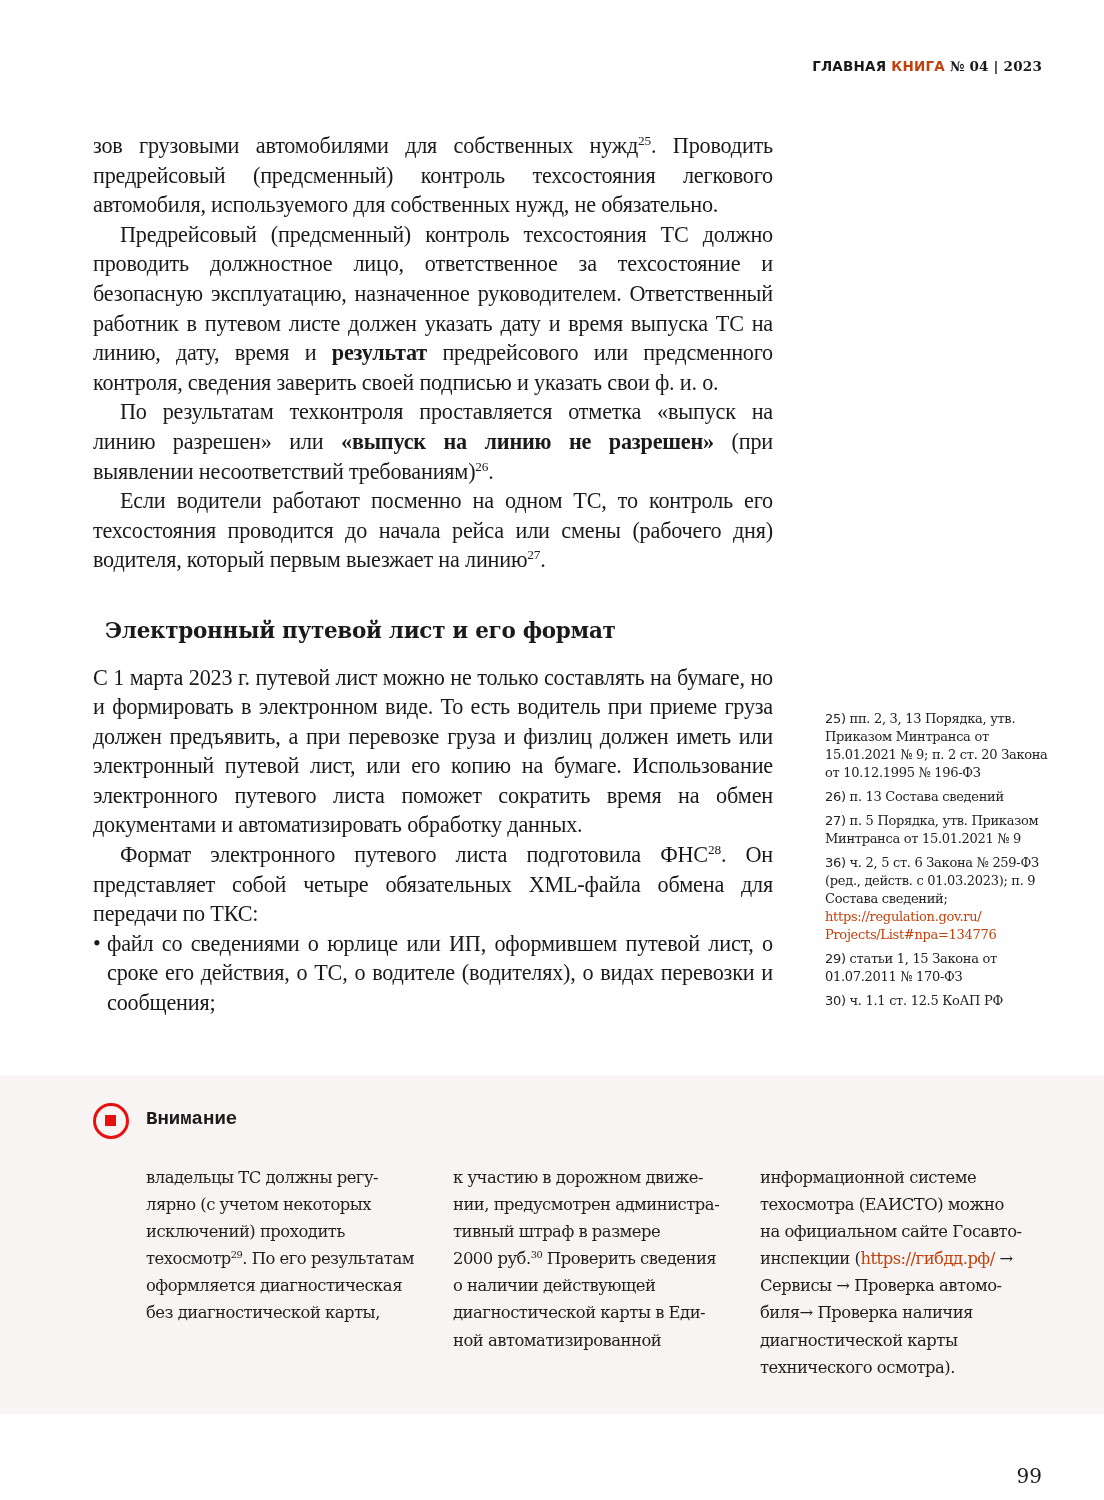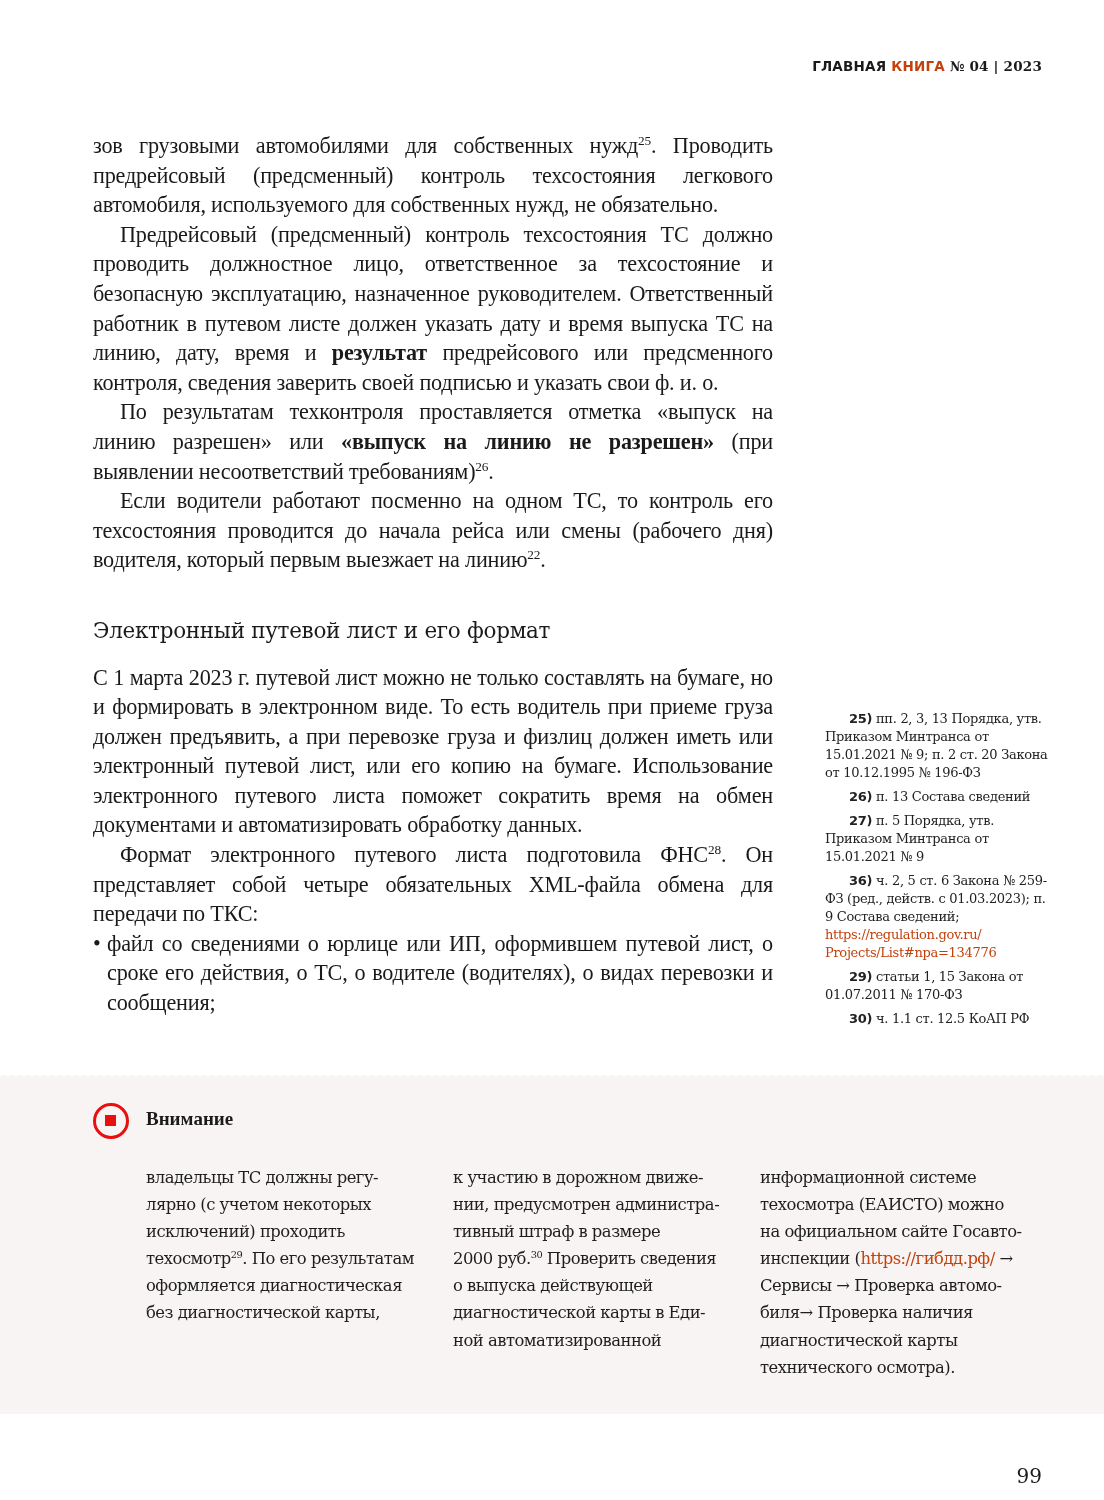--- a/index.html
+++ b/index.html
@@ -4,52 +4,52 @@
 <style>
   html, body { margin: 0; padding: 0; }
   body { width: 1104px; height: 1500px; background: #ffffff; position: relative; overflow: hidden; color: #1a1a1a; }
   .header { position: absolute; top: 58px; right: 62px; font-family: "DejaVu Sans", sans-serif; font-weight: bold; font-size: 13.5px; letter-spacing: 0.2px; }
   .header .brand2 { color: #c2410c; }
   .header .issue { font-family: "DejaVu Serif", serif; }
   .main { position: absolute; left: 93px; top: 131px; width: 680px; font-family: "Liberation Serif", serif; font-size: 22.2px; line-height: 29.6px; letter-spacing: -0.2px; }
   .main p { margin: 0; text-align: justify; text-align-last: left; }
   .main p.ind { text-indent: 27px; }
   sup { font-size: 60%; line-height: 0; vertical-align: super; }
-  .h2 { font-family: "DejaVu Serif", serif; font-weight: normal; font-size: 21.5px; margin: 41px 0 17px 0; letter-spacing: -0.3px; }
+  .h2 { font-family: "DejaVu Serif", serif; font-weight: bold; font-size: 21.5px; margin: 41px 0 17px 12px; letter-spacing: -0.3px; }
   .bullet { position: relative; padding-left: 14px; }
   .bullet .dot { position: absolute; left: 0; top: 0; }
   .notes { position: absolute; left: 825px; top: 710px; width: 225px; font-family: "DejaVu Serif", serif; font-size: 13px; line-height: 18px; letter-spacing: -0.3px; color: #222; }
   .notes .n { margin-bottom: 6px; }
-  .notes b { font-family: "DejaVu Sans", sans-serif; font-weight: bold; margin-left: 24px; }
+  .notes b { font-family: "DejaVu Sans", sans-serif; font-weight: normal; }
   .link { color: #c2410c; }
   .attn { position: absolute; left: 0; top: 1076px; width: 1104px; height: 338px; background: #f7f4f3; }
   .attn-edge { position: absolute; left: 0; top: 1072px; width: 1104px; height: 6px;
     background: radial-gradient(circle at 4px 6px, #f7f4f3 3px, transparent 3.5px) repeat-x; background-size: 8px 6px; }
   .attn-icon { position: absolute; left: 93px; top: 1103px; width: 36px; height: 36px; box-sizing: border-box; border: 3.5px solid #e8100f; border-radius: 50%; }
   .attn-icon .sq { position: absolute; left: 9px; top: 9px; width: 11px; height: 11px; background: #e8100f; }
-  .attn-title { position: absolute; left: 146px; top: 1108px; font-family: Liberation Serif, serif; font-weight: bold; font-size: 19px; }
+  .attn-title { position: absolute; left: 146px; top: 1108px; font-family: Liberation Mono, monospace; font-weight: bold; font-size: 19px; }
   .col { position: absolute; top: 1164px; font-family: "DejaVu Serif", serif; font-size: 16.4px; line-height: 27.1px; letter-spacing: -0.5px; color: #1e1e1e; white-space: nowrap; }
   .col div { height: 27.1px; }
   .c1 { left: 146px; } .c2 { left: 453px; } .c3 { left: 760px; }
   .pagenum { position: absolute; right: 62px; top: 1464px; font-family: "DejaVu Serif", serif; font-size: 20px; }
 </style>
 </head>
 <body>
 
 <div class="header">
   <span>ГЛАВНАЯ</span>
   <span class="brand2">КНИГА</span>
   <span class="issue">№ 04 | 2023</span>
 </div>
 
 <div class="main">
   <p><span>зов грузовыми автомобилями для собственных нужд</span><sup>25</sup><span>. Проводить предрейсовый (предсменный) контроль техсостояния легкового автомобиля, используемого для собственных нужд, не обязательно.</span></p>
   <p class="ind"><span>Предрейсовый (предсменный) контроль техсостояния ТС должно проводить должностное лицо, ответственное за техсостояние и безопасную эксплуатацию, назначенное руководителем. Ответственный работник в путевом листе должен указать дату и время выпуска ТС на линию, дату, время и </span><b>результат</b><span> предрейсового или предсменного контроля, сведения заверить своей подписью и указать свои ф. и. о.</span></p>
   <p class="ind"><span>По результатам техконтроля проставляется отметка «выпуск на линию разрешен» или </span><b>«выпуск на линию не разрешен»</b><span> (при выявлении несоответствий требованиям)</span><sup>26</sup><span>.</span></p>
-  <p class="ind"><span>Если водители работают посменно на одном ТС, то контроль его техсостояния проводится до начала рейса или смены (рабочего дня) водителя, который первым выезжает на линию</span><sup>22</sup><span>.</span></p>
+  <p class="ind"><span>Если водители работают посменно на одном ТС, то контроль его техсостояния проводится до начала рейса или смены (рабочего дня) водителя, который первым выезжает на линию</span><sup>27</sup><span>.</span></p>
   <div class="h2">Электронный путевой лист и его формат</div>
   <p>С 1 марта 2023 г. путевой лист можно не только составлять на бумаге, но и формировать в электронном виде. То есть водитель при приеме груза должен предъявить, а при перевозке груза и физлиц должен иметь или электронный путевой лист, или его копию на бумаге. Использование электронного путевого листа поможет сократить время на обмен документами и автоматизировать обработку данных.</p>
   <p class="ind"><span>Формат электронного путевого листа подготовила ФНС</span><sup>28</sup><span>. Он представляет собой четыре обязательных XML-файла обмена для передачи по ТКС:</span></p>
   <p class="bullet"><span class="dot">•</span><span>файл со сведениями о юрлице или ИП, оформившем путевой лист, о сроке его действия, о ТС, о водителе (водителях), о видах перевозки и сообщения;</span></p>
 </div>
 
 <div class="notes">
   <div class="n"><b>25)</b> <span>пп. 2, 3, 13 Порядка, утв. Приказом Минтранса от 15.01.2021 № 9; п. 2 ст. 20 Закона от 10.12.1995 № 196-ФЗ</span></div>
   <div class="n"><b>26)</b> <span>п. 13 Состава сведений</span></div>
   <div class="n"><b>27)</b> <span>п. 5 Порядка, утв. Приказом Минтранса от 15.01.2021 № 9</span></div>
@@ -72,21 +72,21 @@
   <div><span>техосмотр</span><sup>29</sup><span>. По его результатам</span></div>
   <div>оформляется диагностическая</div>
   <div>без диагностической карты,</div>
 </div>
 
 <div class="col c2">
   <div>к участию в дорожном движе-</div>
   <div>нии, предусмотрен администра-</div>
   <div>тивный штраф в размере</div>
   <div><span>2000 руб.</span><sup>30</sup><span> Проверить сведения</span></div>
-  <div>о выпуска действующей</div>
+  <div>о наличии действующей</div>
   <div>диагностической карты в Еди-</div>
   <div>ной автоматизированной</div>
 </div>
 
 <div class="col c3">
   <div>информационной системе</div>
   <div>техосмотра (ЕАИСТО) можно</div>
   <div>на официальном сайте Госавто-</div>
   <div><span>инспекции (</span><span class="link">https://гибдд.рф/</span><span> →</span></div>
   <div>Сервисы → Проверка автомо-</div>

